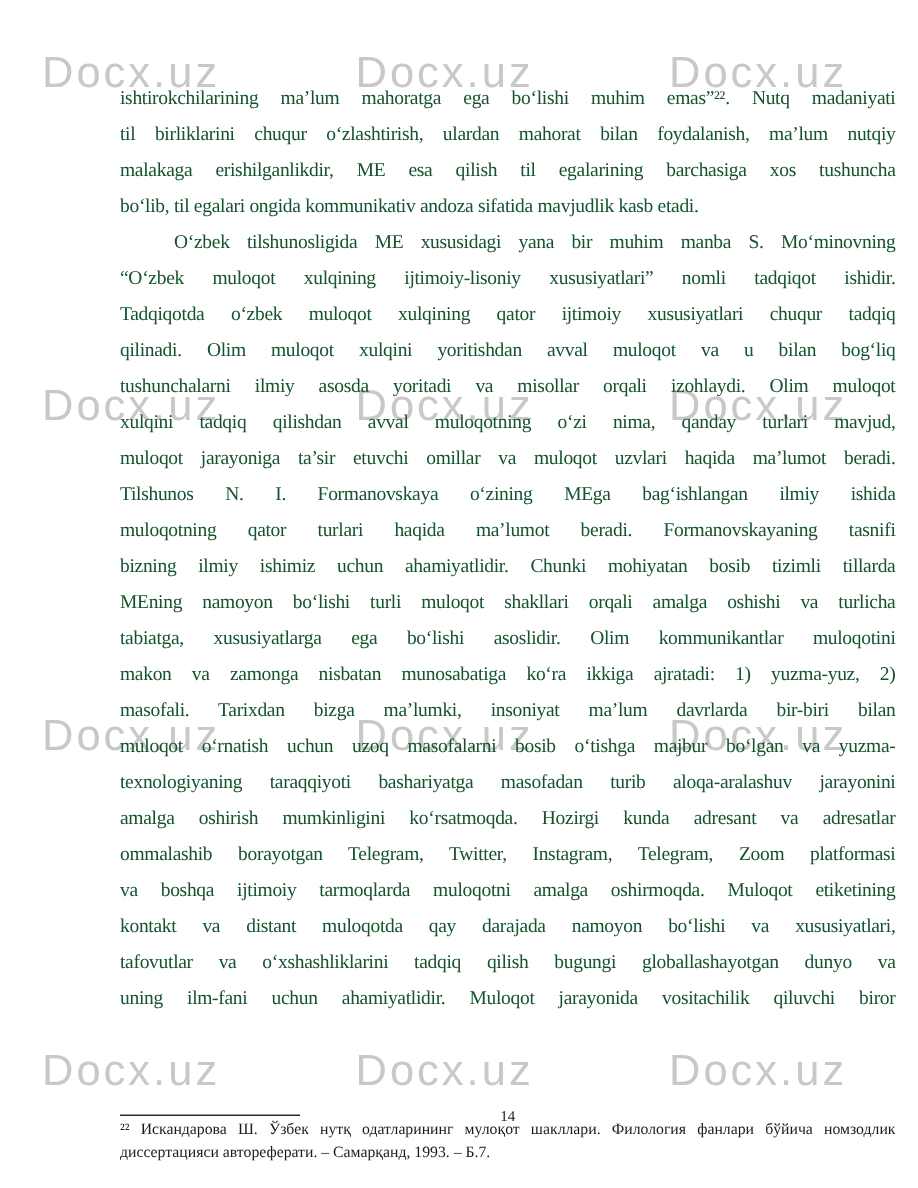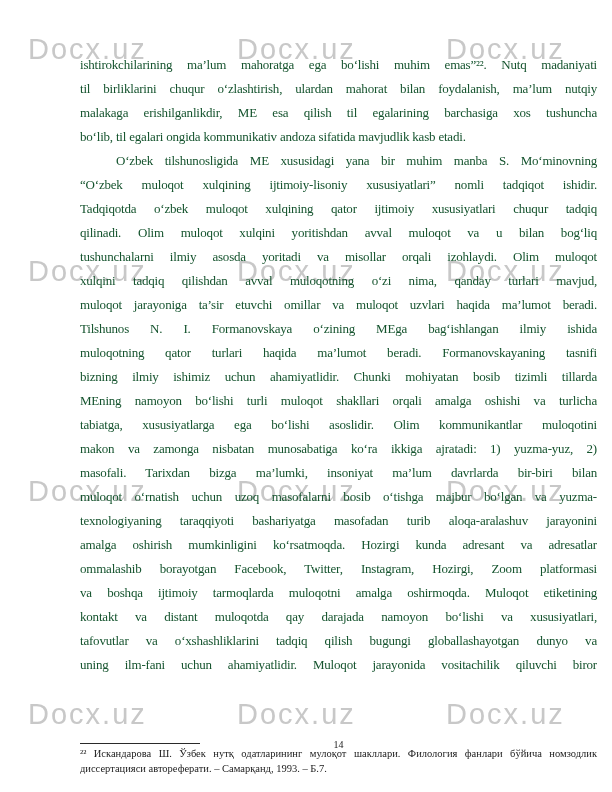--- a/index.html
+++ b/index.html
@@ -107,21 +107,21 @@
       <div class="line">Tilshunos N. I. Formanovskaya o‘zining MEga bag‘ishlangan ilmiy ishida</div>
       <div class="line">muloqotning qator turlari haqida ma’lumot beradi. Formanovskayaning tasnifi</div>
       <div class="line">bizning ilmiy ishimiz uchun ahamiyatlidir. Chunki mohiyatan bosib tizimli tillarda</div>
       <div class="line">MEning namoyon bo‘lishi turli muloqot shakllari orqali amalga oshishi va turlicha</div>
       <div class="line">tabiatga, xususiyatlarga ega bo‘lishi asoslidir. Olim kommunikantlar muloqotini</div>
       <div class="line">makon va zamonga nisbatan munosabatiga ko‘ra ikkiga ajratadi: 1) yuzma-yuz, 2)</div>
       <div class="line">masofali. Tarixdan bizga ma’lumki, insoniyat ma’lum davrlarda bir-biri bilan</div>
       <div class="line">muloqot o‘rnatish uchun uzoq masofalarni bosib o‘tishga majbur bo‘lgan va yuzma-</div>
       <div class="line">texnologiyaning taraqqiyoti bashariyatga masofadan turib aloqa-aralashuv jarayonini</div>
       <div class="line">amalga oshirish mumkinligini ko‘rsatmoqda. Hozirgi kunda adresant va adresatlar</div>
-      <div class="line">ommalashib borayotgan Facebook, Twitter, Instagram, Hozirgi, Zoom platformasi</div>
+      <div class="line">ommalashib borayotgan Telegram, Twitter, Instagram, Telegram, Zoom platformasi</div>
       <div class="line">va boshqa ijtimoiy tarmoqlarda muloqotni amalga oshirmoqda. Muloqot etiketining</div>
       <div class="line">kontakt va distant muloqotda qay darajada namoyon bo‘lishi va xususiyatlari,</div>
       <div class="line">tafovutlar va o‘xshashliklarini tadqiq qilish bugungi globallashayotgan dunyo va</div>
       <div class="line">uning ilm-fani uchun ahamiyatlidir. Muloqot jarayonida vositachilik qiluvchi biror</div>
     </div>
   <div class="footnote">
     <div class="footnote-rule"></div>
     <div>
         <div class="fn-line">²² Искандарова Ш. Ўзбек нутқ одатларининг мулоқот шакллари. Филология фанлари бўйича номзодлик</div>
         <div class="fn-line last">диссертацияси автореферати. – Самарқанд, 1993. – Б.7.</div>

